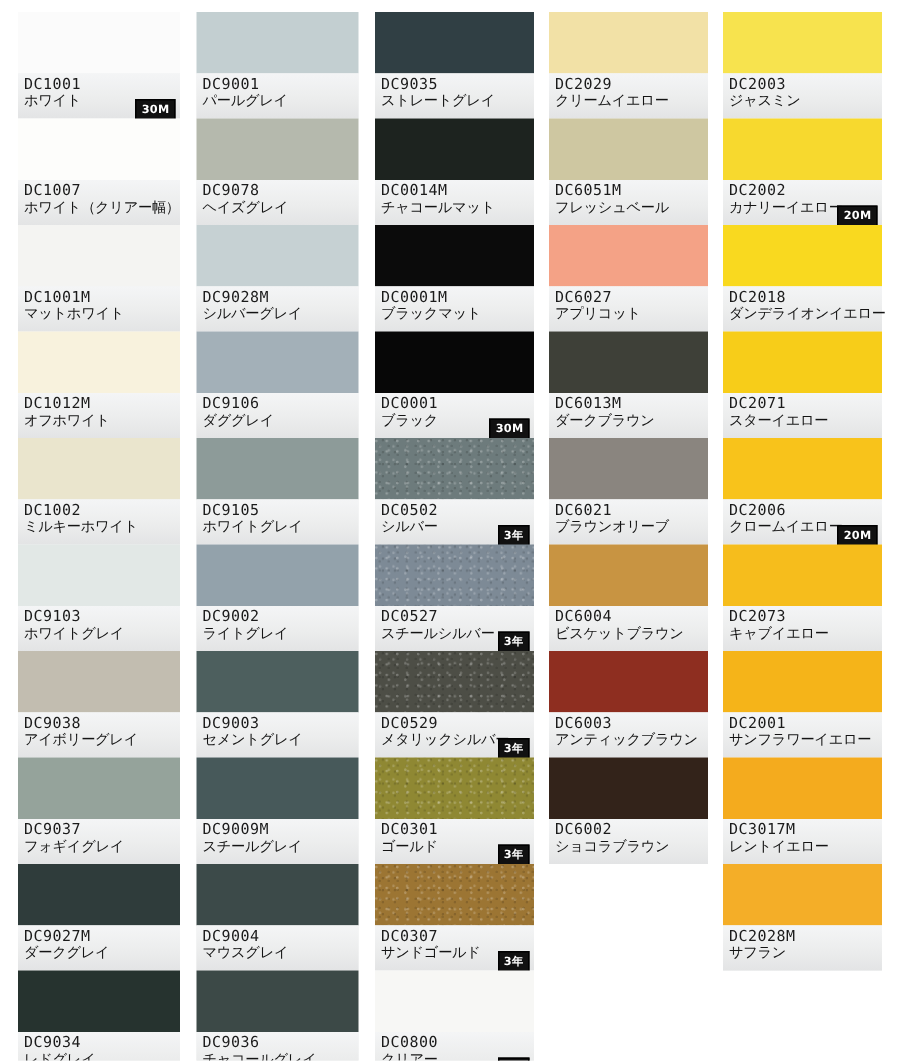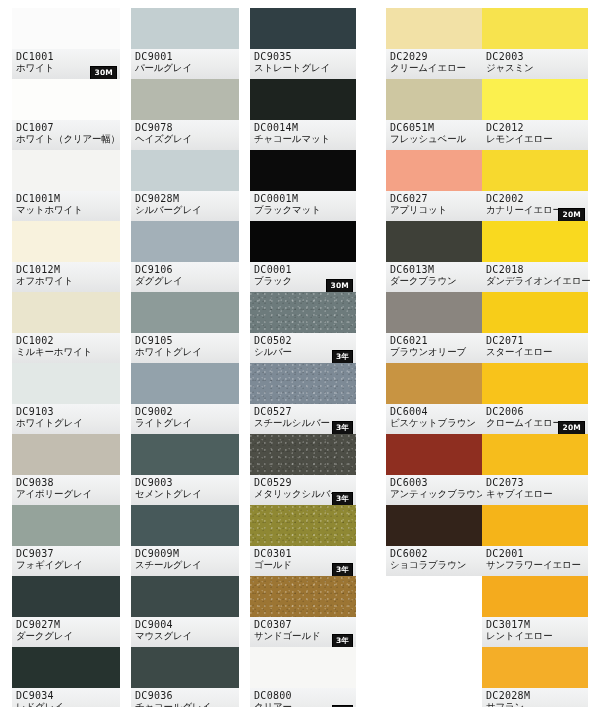--- a/index.html
+++ b/index.html
@@ -24,21 +24,21 @@
 
   .column {
     position: absolute;
     top: 8px;
     width: 108px;
   }
 
   .col-0 { left: 12px; }
   .col-1 { left: 131px; }
   .col-2 { left: 250px; }
-  .col-3 { left: 386px; }
+  .col-3 { left: 366px; }
   .col-4 { left: 482px; }
 
   .col-2, .col-3 { width: 106px; }
   .col-4 { width: 106px; }
 
   .chip {
     position: relative;
     width: 100%;
     margin: 0;
   }
@@ -391,27 +391,20 @@
     </div>
     <div class="column col-4">
       <div class="chip">
         <div class="swatch" style="background-color: rgb(247, 227, 78);"></div>
         <div class="label">
           <div class="code">DC2003</div>
           <div class="name">ジャスミン</div>
         </div>
       </div>
       <div class="chip">
-        <div class="swatch" style="background-color: rgb(251, 240, 78);"></div>
-        <div class="label">
-          <div class="code">DC2012</div>
-          <div class="name">レモンイエロー</div>
-        </div>
-      </div>
-      <div class="chip">
         <div class="swatch" style="background-color: rgb(247, 217, 46);"></div>
         <div class="label">
           <div class="code">DC2002</div>
           <div class="name">カナリーイエロー</div>
           <div class="badge">20M</div>
         </div>
       </div>
       <div class="chip">
         <div class="swatch" style="background-color: rgb(249, 217, 31);"></div>
         <div class="label">

